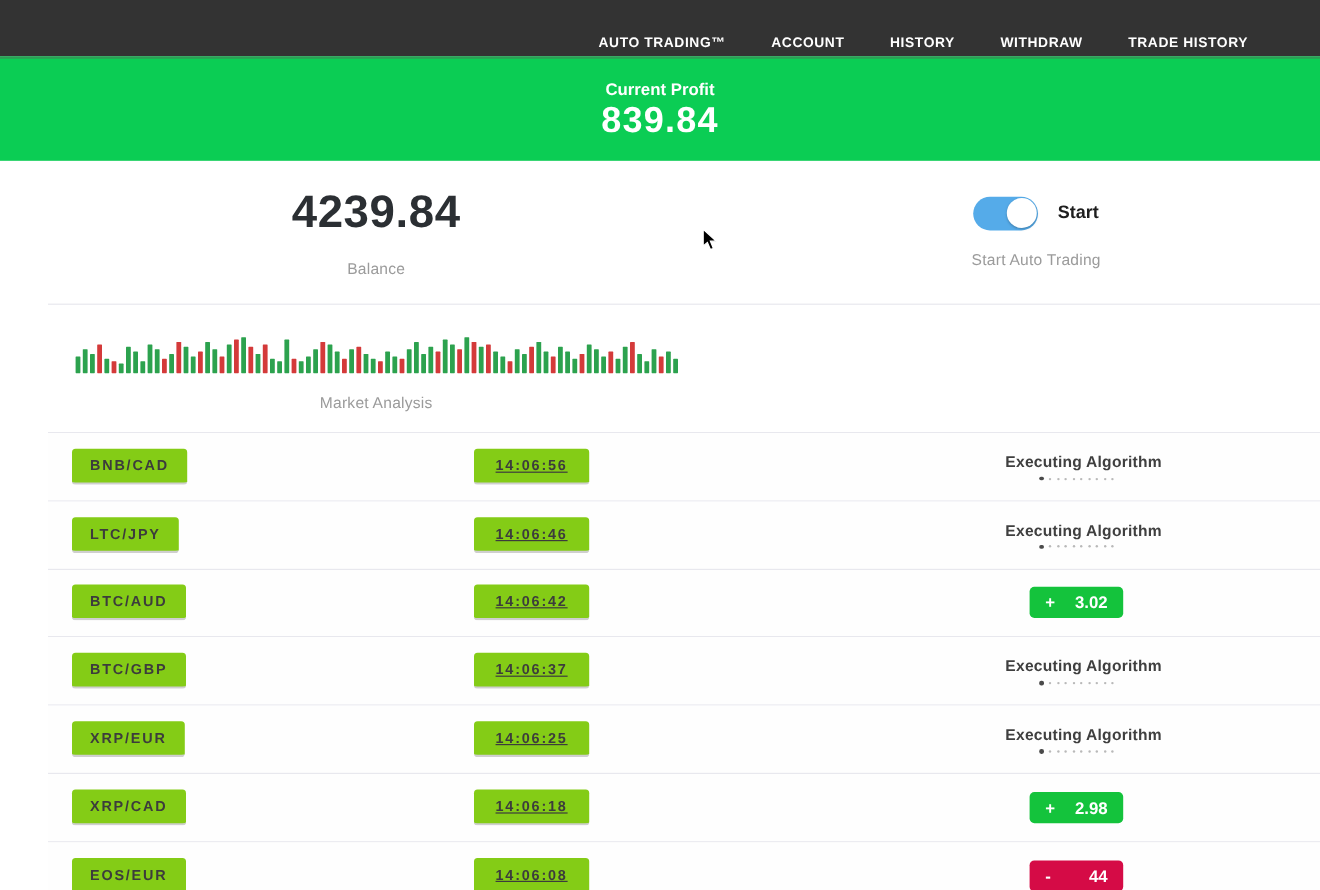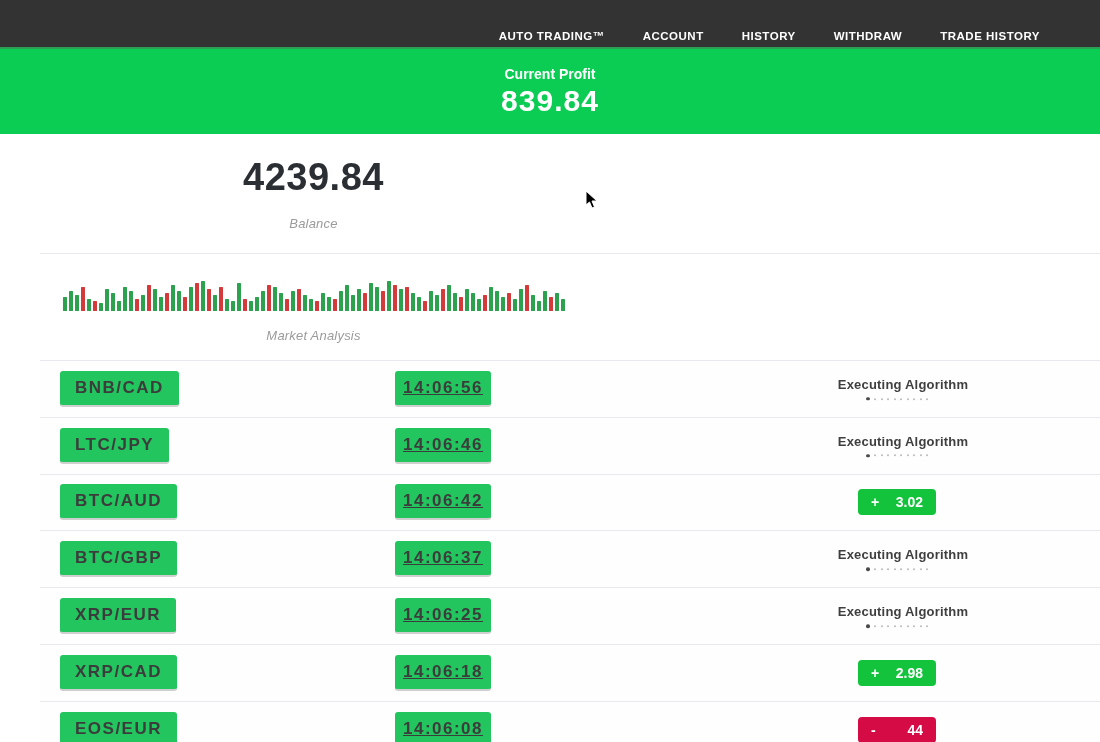--- a/index.html
+++ b/index.html
@@ -35,21 +35,21 @@
     color:#ffffff;
   }
   .banner .banner-label{font-size:14px;font-weight:bold;margin-bottom:2px;}
   .banner .banner-value{font-size:30px;font-weight:bold;letter-spacing:1px;}
   
   .stats{
     height:119px;display:grid;grid-template-columns:57% 43%;
   }
   .stat-block{display:flex;flex-direction:column;align-items:center;justify-content:center;}
   .balance-value{font-size:38px;font-weight:bold;color:#2b2f33;letter-spacing:.5px;}
-  .stat-label{font-size:13px;color:#9b9b9b;margin-top:17px;letter-spacing:.2px;font-style:italic;}
+  .stat-label{font-size:13px;color:#9b9b9b;margin-top:17px;letter-spacing:.2px;}
   .toggle-row{display:flex;align-items:center;gap:16px;}
   .toggle{
     width:54px;height:28px;border-radius:14px;background:var(--toggle-blue);
     position:relative;cursor:pointer;flex:0 0 auto;
   }
   .toggle .knob{
     position:absolute;top:1.5px;right:1.5px;width:25px;height:25px;border-radius:50%;
     background:#ffffff;box-shadow:0 1px 2px rgba(0,0,0,.25);
   }
   .toggle-label{font-size:15px;font-weight:bold;color:#1e1e1e;}
@@ -64,22 +64,22 @@
   .market-bars .bar{width:4px;border-radius:.5px;}
   .trades-value{font-size:34px;font-weight:bold;color:#2b2f33;}
   
   .trade-table{margin-left:40px;border-top:1px solid var(--sep);}
   .trade-row{
     position:relative;height:56.8px;border-bottom:1px solid var(--sep);
     background:#fefefe;
   }
   .pill{
     position:absolute;top:50%;transform:translateY(-50%);
-    background:#22c55e;border-bottom:2px solid #cfcfcf;border-radius:3px;
-    font-size:17px;font-weight:bold;color:#3c3c3c;letter-spacing:1.5px;
+    background:#84cc16;border-bottom:2px solid #cfcfcf;border-radius:3px;
+    font-size:12px;font-weight:bold;color:#3c3c3c;letter-spacing:1.5px;
     padding:7px 15px;white-space:nowrap;
   }
   .pill.pair{left:20px;}
   .pill.time{left:355px;width:96px;text-align:center;padding:7px 0;text-decoration:underline;}
   .result-zone{
     position:absolute;left:757px;width:200px;top:50%;transform:translateY(-50%);
     display:flex;flex-direction:column;align-items:center;gap:5px;
   }
   .exec-label{font-size:13px;font-weight:bold;color:#3f3f3f;letter-spacing:.2px;padding-left:12px;}
   .dots{display:flex;align-items:center;gap:4.5px;}
@@ -109,20 +109,29 @@
 <header class="banner">
   <div class="banner-label">Current Profit</div>
   <div class="banner-value">839.84</div>
 </header>
 
 <section class="stats">
   <div class="stat-block">
     <div class="balance-value">4239.84</div>
     <div class="stat-label">Balance</div>
   </div>
+  <div class="stat-block">
+    <div class="toggle-row">
+      <div class="toggle" role="switch" aria-checked="true">
+        <div class="knob"></div>
+      </div>
+      <div class="toggle-label">Start</div>
+    </div>
+    <div class="stat-label">Start Auto Trading</div>
+  </div>
 </section>
 
 <hr class="sep-line">
 
 <section class="market">
   <div class="stat-block">
     <div class="market-bars" id="market-bars">
         <div class="bar" style="height: 14px; background: rgb(44, 162, 78);"></div>
         <div class="bar" style="height: 20px; background: rgb(44, 162, 78);"></div>
         <div class="bar" style="height: 16px; background: rgb(44, 162, 78);"></div>

